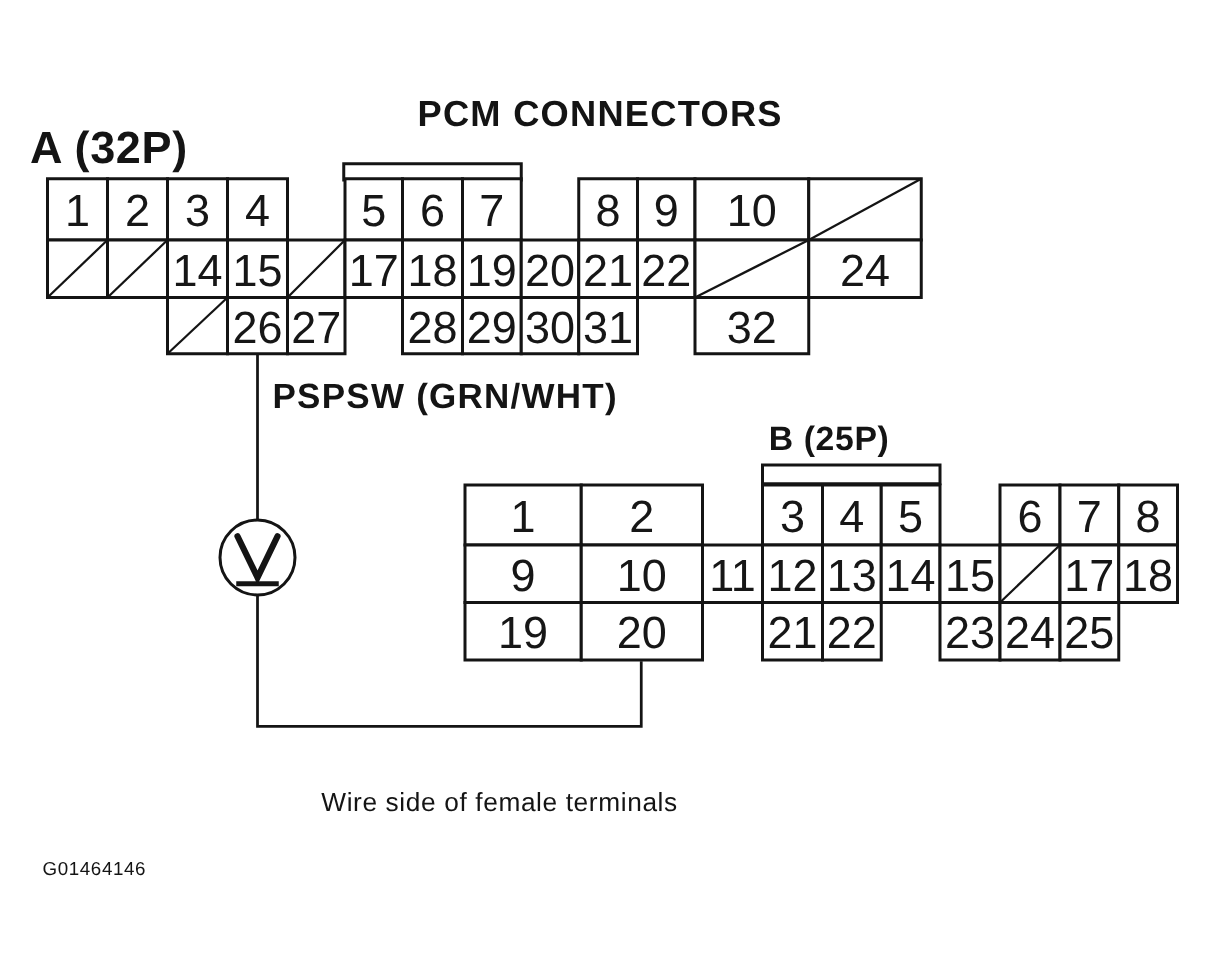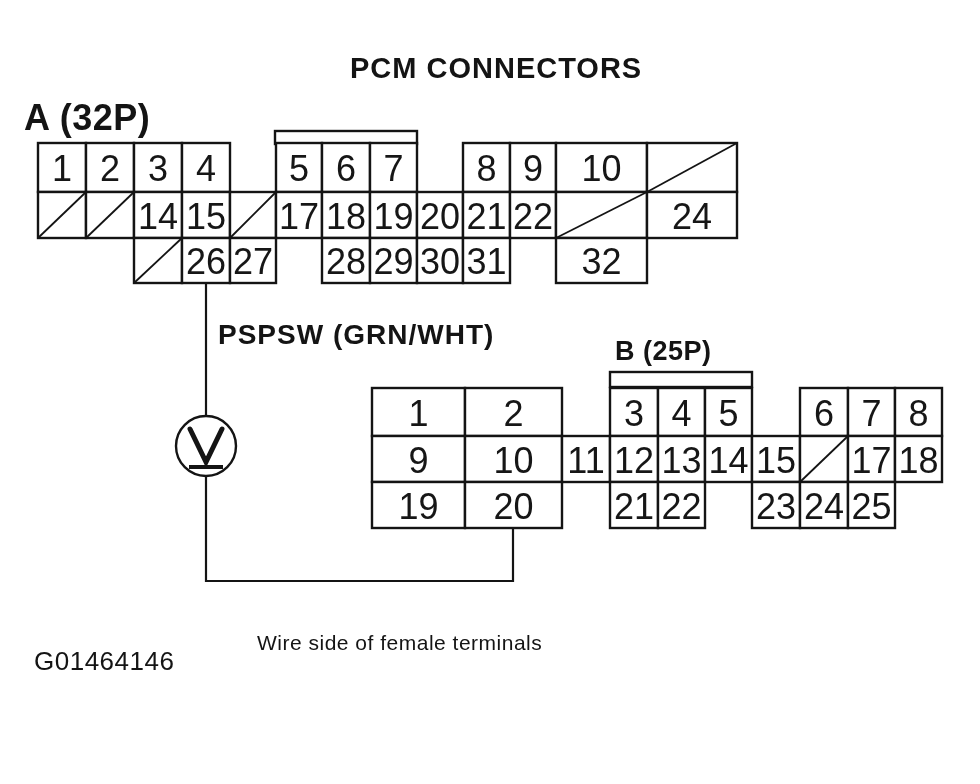--- a/index.html
+++ b/index.html
@@ -4,27 +4,27 @@
 <style>
   html,body{margin:0;padding:0;background:#ffffff;}
   .stage{
     position:relative;width:980px;height:784px;background:#ffffff;
     font-family:"Liberation Sans",sans-serif;color:#141414;overflow:hidden;
   }
   .stage svg{position:absolute;left:0;top:0;}
   svg text{font-family:"Liberation Sans",sans-serif;}
   .lbl{position:absolute;white-space:nowrap;line-height:1;}
   .bold{font-weight:700;}
-  #title   {left:334px;top:54px;font-size:29px;letter-spacing:1px;margin-left:16px;}
+  #title   {left:334px;top:78px;font-size:29px;letter-spacing:1px;}
   #a-label {left:24px;top:100px;font-size:36px;letter-spacing:.5px;}
   #b-label {left:615px;top:338px;font-size:27px;letter-spacing:.5px;}
-  #pspsw   {left:218px;top:303px;font-size:28px;letter-spacing:1px;margin-top:18px;}
+  #pspsw   {left:218px;top:303px;font-size:28px;letter-spacing:1px;}
   #lg1     {left:524px;top:544px;font-size:28px;letter-spacing:.5px;}
   #caption {left:257px;top:632px;font-size:21px;letter-spacing:.5px;}
-  #docid   {left:34px;top:648px;font-size:26px;letter-spacing:.5px;}
+  #docid   {left:34px;top:688px;font-size:15px;letter-spacing:.5px;}
 </style>
 </head>
 <body>
 
 <div class="stage">
 
   <svg id="diagram-svg" width="980" height="784" viewBox="0 0 980 784">
       <polyline points="206,283 206,416" fill="none" stroke="#141414" stroke-width="2.2"></polyline>
       <polyline points="206,476 206,581 513,581 513,529" fill="none" stroke="#141414" stroke-width="2.2"></polyline>
       <circle cx="206" cy="446" r="30" fill="#ffffff" stroke="#141414" stroke-width="2.4"></circle>

